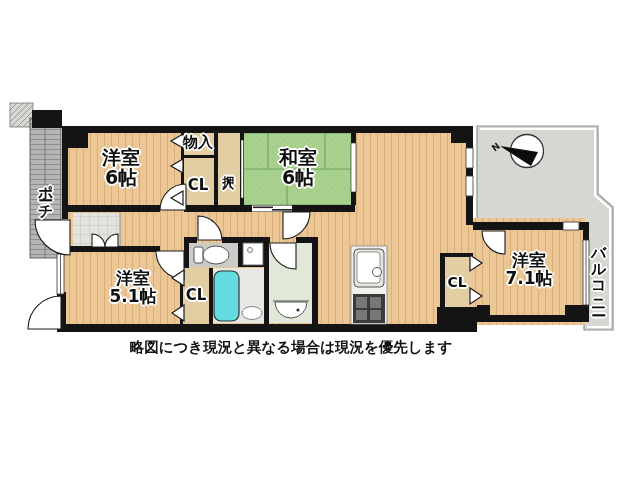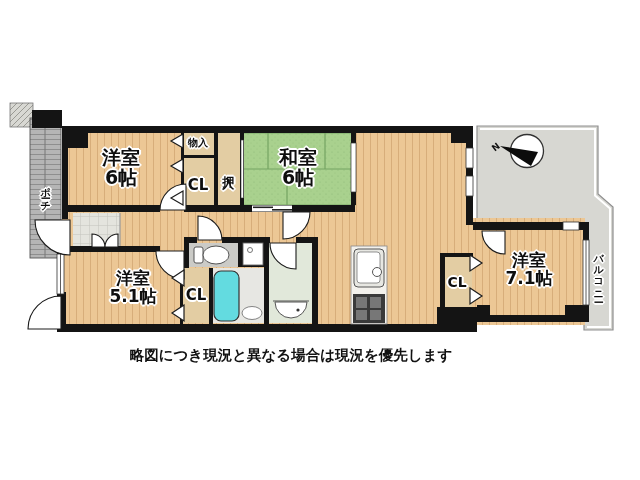--- a/index.html
+++ b/index.html
@@ -10,21 +10,21 @@
   .f-wood{fill:var(--c-wood)} .f-tatami{fill:var(--c-tatami)} .f-wall{fill:var(--c-wall)}
   .f-balcony{fill:var(--c-balcony)} .f-porch{fill:var(--c-porch)} .f-tile{fill:var(--c-tile)}
   .f-tub{fill:var(--c-tub)} .f-wash{fill:var(--c-washroom)} .f-bath{fill:var(--c-bath)}
   .f-wc{fill:var(--c-toilet_floor)} .f-closet{fill:var(--c-closet)}
   .rlabel{position:absolute;transform:translate(-50%,-50%);font-weight:700;color:#0e0e0e;
     text-align:center;line-height:1.04;white-space:nowrap;
     text-shadow:-1px -1px 0 #fff,1px -1px 0 #fff,-1px 1px 0 #fff,1px 1px 0 #fff,
                 -2px 0 0 #fff,2px 0 0 #fff,0 2px 0 #fff,0 -2px 0 #fff;}
   .vtext{writing-mode:vertical-rl;text-orientation:upright;letter-spacing:1px;}
   .fs19{font-size:19px}.fs18{font-size:17px}.fs20{font-size:20px}
-  .fs15{font-size:15px}.fs14{font-size:14px}.fs11{font-size:10px}.fs12{font-size:12px}
+  .fs15{font-size:15px}.fs14{font-size:14px}.fs11{font-size:15px}.fs12{font-size:12px}
   .caption{position:absolute;transform:translate(-50%,-50%);font-size:14.5px;font-weight:600;
     color:#111;white-space:nowrap;}
 </style>
 </head>
 <body>
 
 <div class="stage">
 
   <svg width="640" height="480" viewBox="0 0 640 480">
     <defs>
@@ -217,14 +217,14 @@
   </div>
   <div class="rlabel fs15" style="left:196px;top:296px;">CL</div>
   <div class="rlabel fs14" style="left:457px;top:282px;">CL</div>
   <div class="rlabel fs18" style="left:529px;top:270px;">
     <div>洋室</div>
       <div>7.1帖</div>
   </div>
   <div class="rlabel fs11 vtext" style="left:45px;top:193px;">ポーチ</div>
   <div class="rlabel fs11 vtext" style="left:598px;top:272px;">バルコニー</div>
 
-  <div class="caption" style="left:291px;top:347px;margin-top:8px;">略図につき現況と異なる場合は現況を優先します</div>
+  <div class="caption" style="left:291px;top:347px;">略図につき現況と異なる場合は現況を優先します</div>
 </div>
 
 </body></html>

